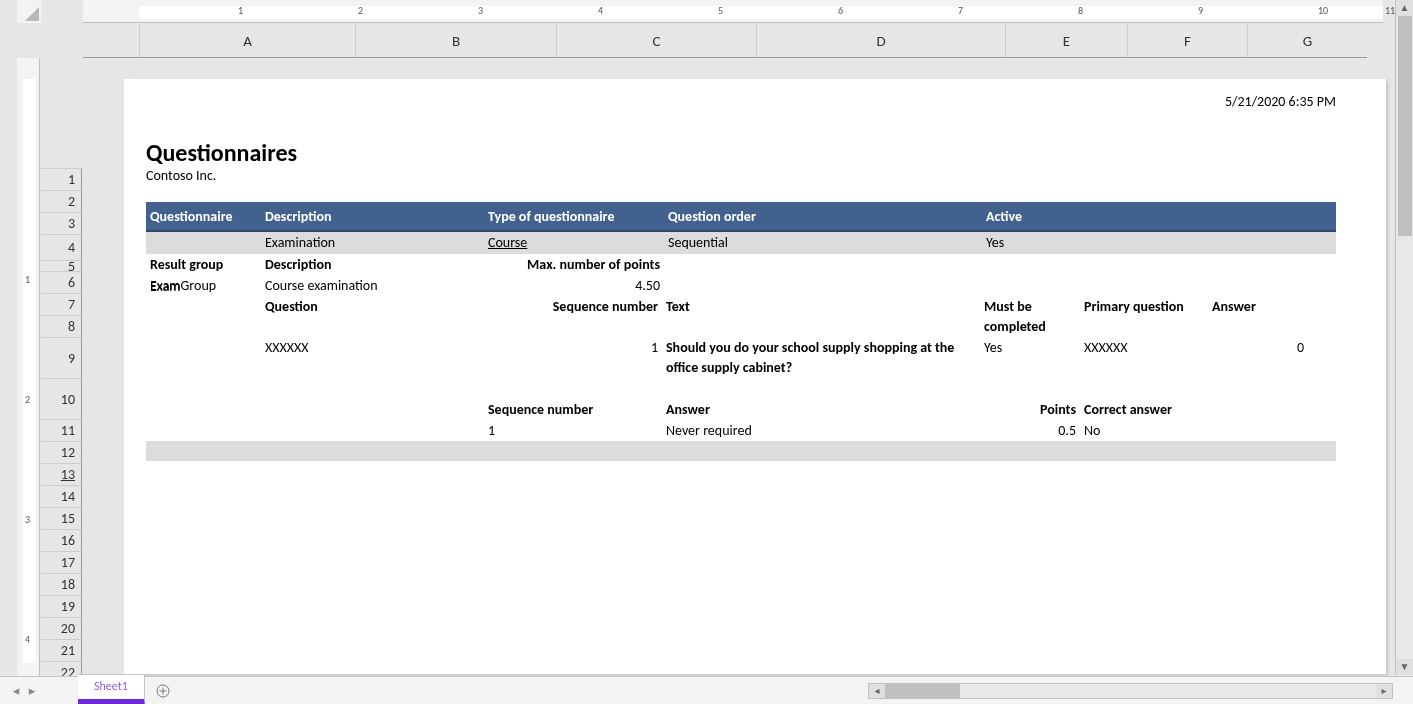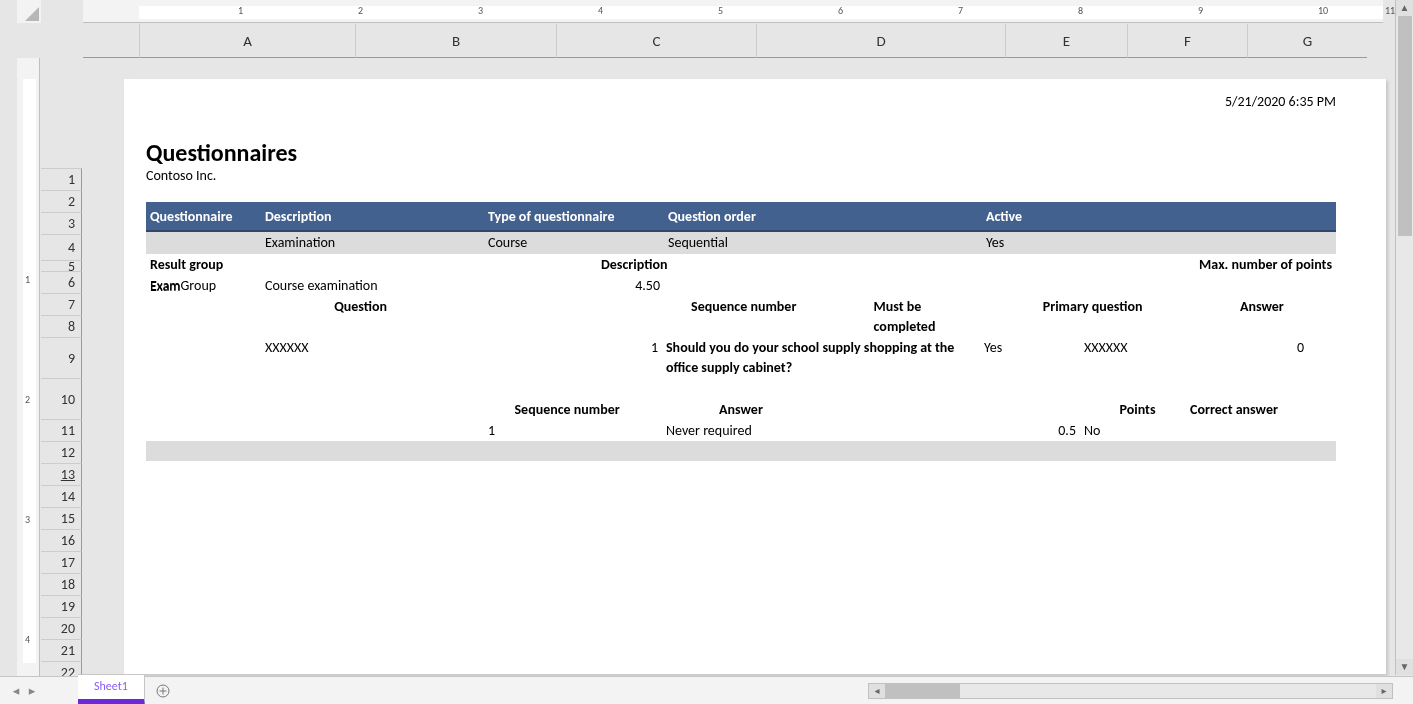--- a/index.html
+++ b/index.html
@@ -125,21 +125,21 @@
   border-bottom:2px solid #2f4668;
 }
 .grey-row {
   background: #dcdcdc;
   display: flex;
   height: 22px; line-height: 22px;
   font-size: 14px;
   color: #000;
 }
 .row { display: flex; font-size: 14px; line-height: 20px; padding-top:1px;}
-.bold { font-weight: 600; justify-content: space-between; }
+.bold { font-weight: 600; }
 .cell { flex: none; padding: 0 4px; }
 
 
 .bottom-bar {
   position: absolute; left: 0; bottom: 0; width: 1413px; height: 28px;
   background: #f3f3f3; border-top: 1px solid #c6c6c6;
   display: flex; align-items: center;
   z-index: 10;
 }
 .tab-nav { display:flex; gap:0; padding-left:8px; }
@@ -254,40 +254,41 @@
     <div class="cell" style="width:115px;">Questionnaire</div>
     <div class="cell" style="width:223px;">Description</div>
     <div class="cell" style="width:180px;">Type of questionnaire</div>
     <div class="cell" style="width:318px;">Question order</div>
     <div class="cell" style="width:100px;">Active</div>
   </div>
 
   <div class="grey-row">
     <div class="cell" style="width:115px;margin-top:44px;">Exam</div>
     <div class="cell" style="width:223px;">Examination</div>
-    <div class="cell" style="width:180px;">Course</div>
+    <div class="cell" style="width:180px;text-decoration:underline;">Course</div>
     <div class="cell" style="width:318px;">Sequential</div>
     <div class="cell" style="width:100px;">Yes</div>
   </div>
 
   <div class="row bold">
     <div class="cell" style="width:115px;">Result group</div>
     <div class="cell" style="width:223px;">Description</div>
     <div class="cell" style="width:180px;text-align:right;">Max. number of points</div>
   </div>
   <div class="row">
     <div class="cell" style="width:115px;">ExamGroup</div>
     <div class="cell" style="width:223px;">Course examination</div>
     <div class="cell" style="width:180px;text-align:right;">4.50</div>
   </div>
 
   <div class="row bold" style="min-height:40px;">
     <div class="cell" style="width:115px;"></div>
     <div class="cell" style="width:142px;">Question</div>
     <div class="cell" style="width:259px;text-align:right;">Sequence number</div>
+    <div class="cell" style="width:318px;">Text</div>
     <div class="cell" style="width:100px;">Must be completed</div>
     <div class="cell" style="width:128px;">Primary question</div>
     <div class="cell" style="width:100px;">Answer</div>
   </div>
   <div class="row" style="min-height:42px;align-items:flex-start;">
     <div class="cell" style="width:115px;"></div>
     <div class="cell" style="width:142px;">XXXXXX</div>
     <div class="cell" style="width:259px;text-align:right;">1</div>
     <div class="cell" style="width:318px;font-weight:bold;">Should you do your school supply shopping at the office supply cabinet?</div>
     <div class="cell" style="width:100px;">Yes</div>

